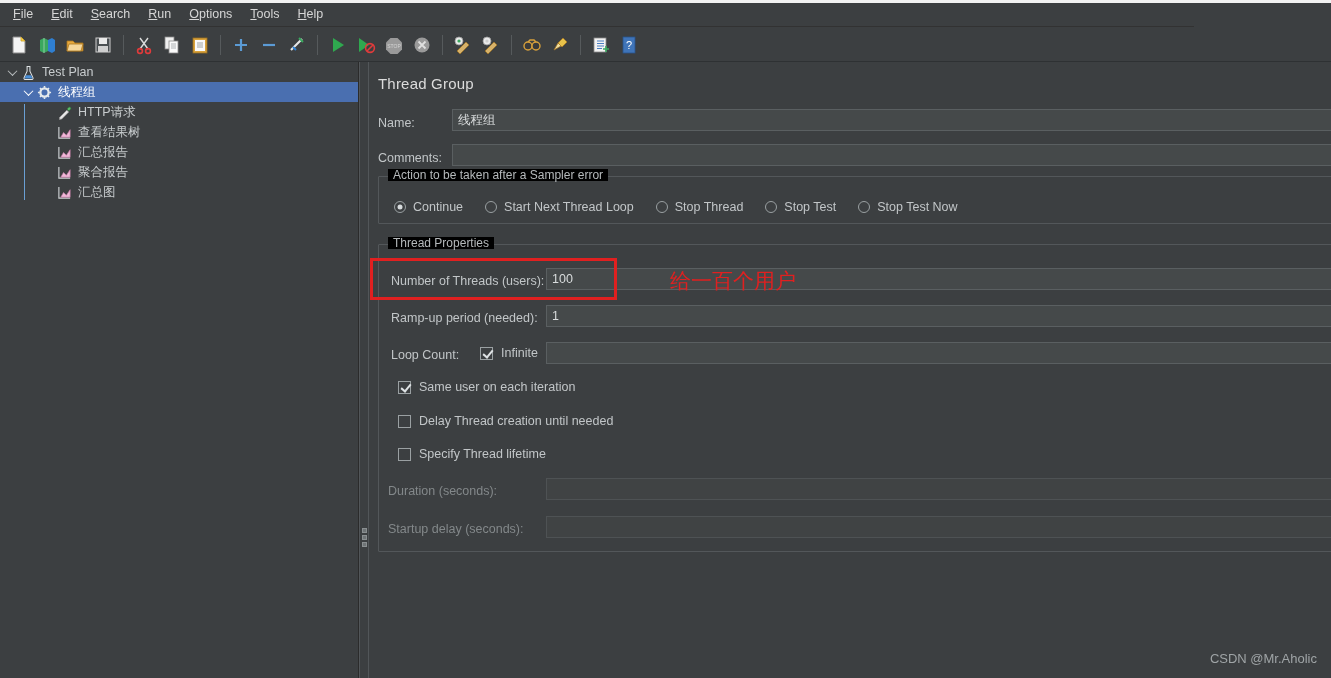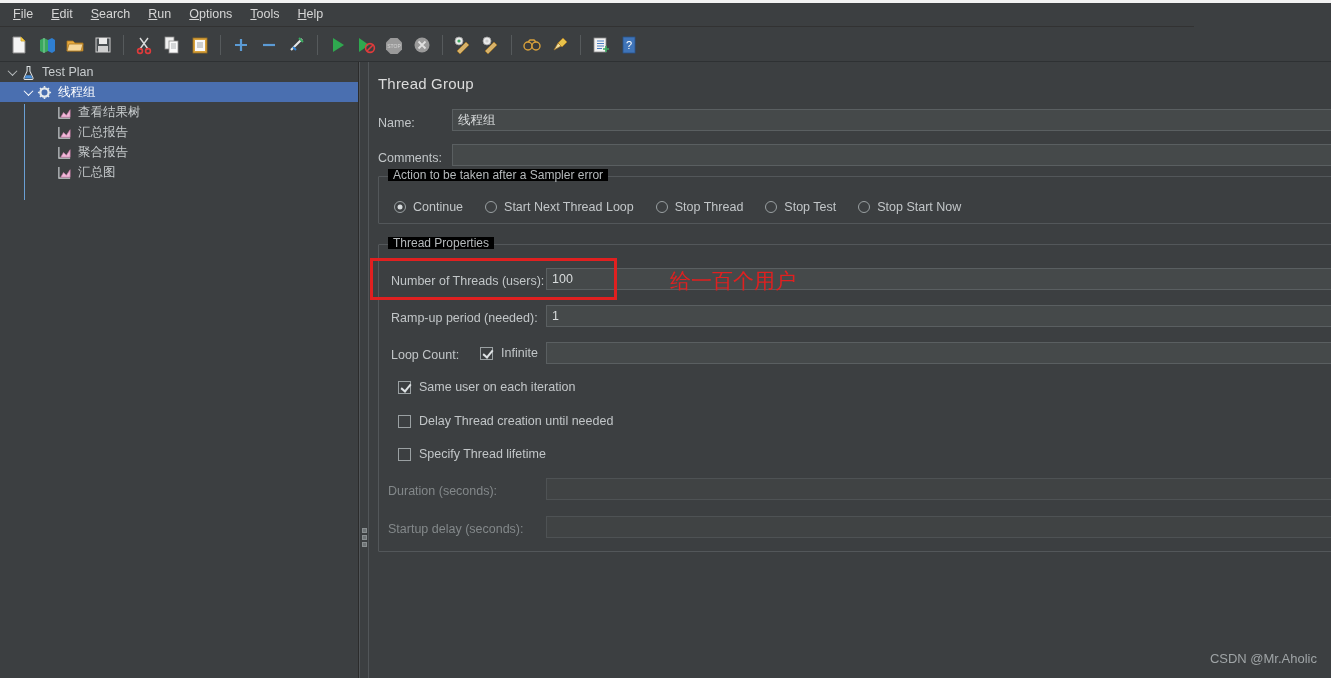--- a/index.html
+++ b/index.html
@@ -471,20 +471,29 @@
           <circle cx="8" cy="8" r="4.4" fill="none" stroke="#e6eaec" stroke-width="2.4"></circle>
           <circle cx="8" cy="8" r="1.7" fill="#4a6fb0"></circle>
           <g stroke="#e6eaec" stroke-width="1.7">
             <path d="M8 1v2M8 13v2M1 8h2M13 8h2M3.2 3.2l1.4 1.4M11.4 11.4l1.4 1.4M12.8 3.2l-1.4 1.4M4.6 11.4l-1.4 1.4"></path>
           </g>
         </svg>
       </span>
       <span class="tree-label">线程组</span>
     </div>
 
+    <div class="tree-row" style="padding-left:56px;">
+      <span class="tree-ico">
+        <svg width="15" height="15" viewBox="0 0 16 16">
+          <path d="M3 13l7.5-7.5 2 2L5 15l-2.4.4z" fill="#e8e8e8" stroke="#9a9a9a" stroke-width=".7"></path>
+          <path d="M10.8 4.3l1.6-1.6a1.3 1.3 0 0 1 1.9 1.9l-1.6 1.6z" fill="#5dbd6b" stroke="#2f7a3b" stroke-width=".7"></path>
+        </svg>
+      </span>
+      <span class="tree-label">HTTP请求</span>
+    </div>
 
     <div class="tree-row" style="padding-left:56px;">
       <span class="tree-ico">
         <svg width="15" height="15" viewBox="0 0 16 16">
           <path d="M2 2v12h12" fill="none" stroke="#cfd3d5" stroke-width="1.2"></path>
           <path d="M4 13l3-5 3 3 4-6v8z" fill="#efb8d8" stroke="#c87ba8" stroke-width=".7"></path>
         </svg>
       </span>
       <span class="tree-label">查看结果树</span>
     </div>
@@ -553,21 +562,21 @@
       <span class="radio-item">
         <i class="rb"></i>
         <span>Stop Thread</span>
       </span>
       <span class="radio-item">
         <i class="rb"></i>
         <span>Stop Test</span>
       </span>
       <span class="radio-item">
         <i class="rb"></i>
-        <span>Stop Start Now</span>
+        <span>Stop Test Now</span>
       </span>
     </div>
 
     <div class="groupbox" style="left:8px; top:182px; width:974px; height:308px;">
       <span class="gb-title">Thread Properties</span>
     </div>
 
     <div class="row-label" style="left:21px; top:213px;">Number of Threads (users):</div>
     <div class="field" style="left:176px; top:206px; width:806px;">100</div>
 

